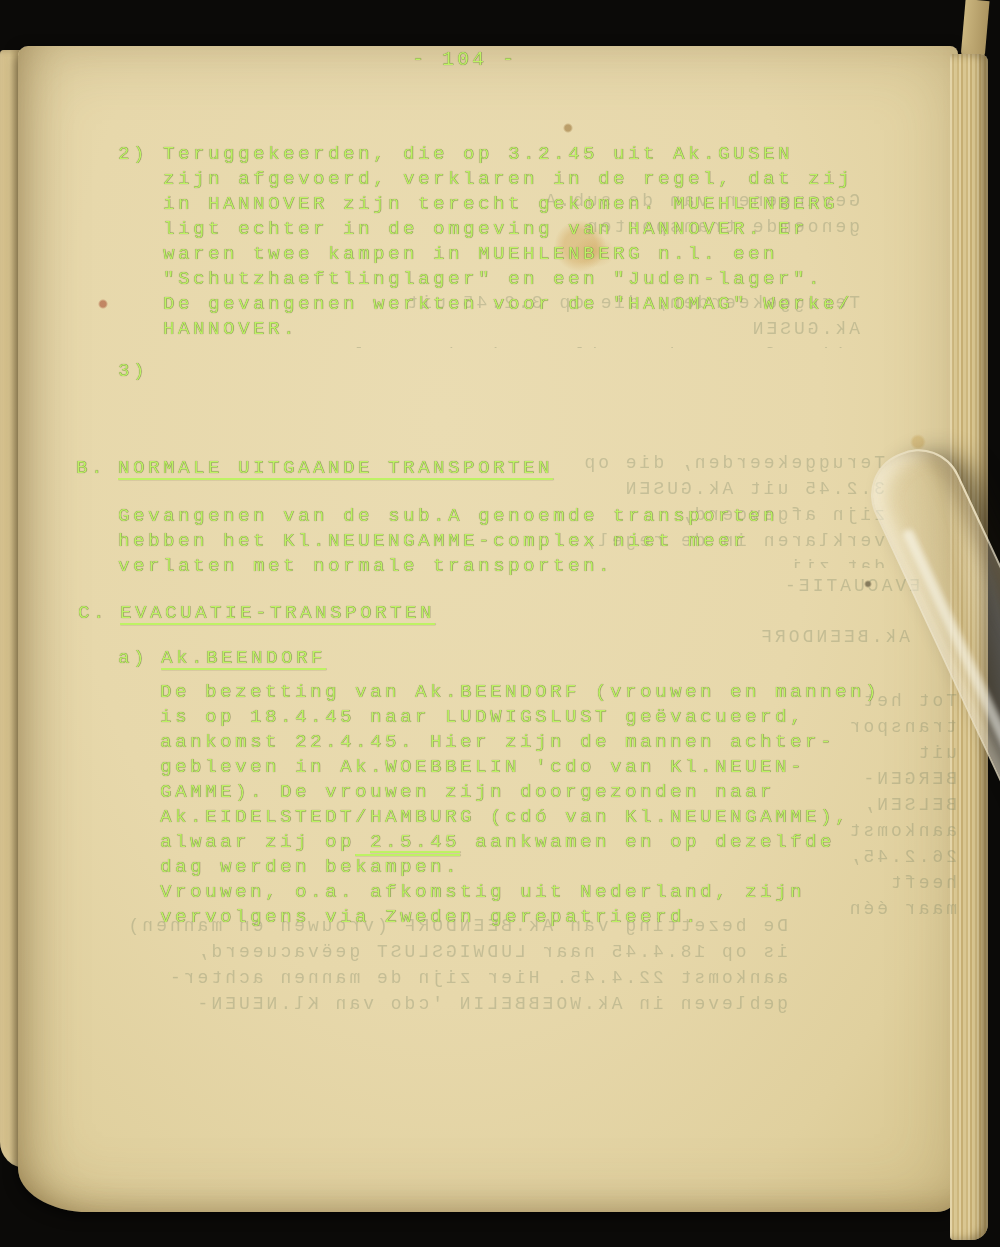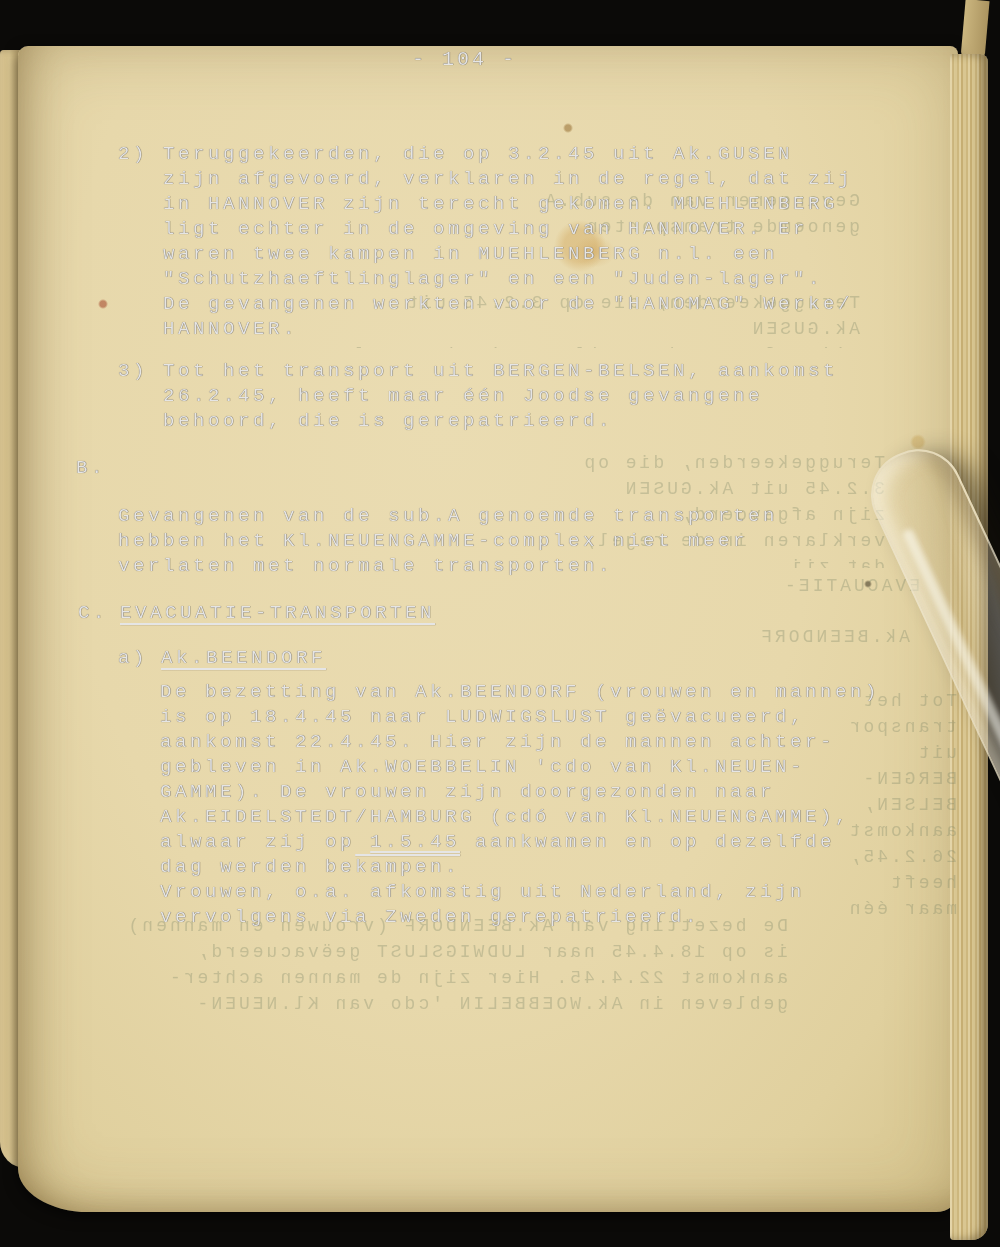--- a/index.html
+++ b/index.html
@@ -25,21 +25,21 @@
                inset 0 -18px 30px -18px rgba(110,85,40,.4), 0 4px 14px rgba(0,0,0,.6);}
   .fore-edge{position:absolute;left:950px;top:54px;width:38px;height:1186px;z-index:2;
     background:repeating-linear-gradient(90deg,#e0cf9f 0 2px,#c6ae73 2px 4px,#d9c691 4px 7px,#cdb77e 7px 9px);
     border-radius:2px 8px 16px 4px;
     box-shadow:inset -7px 0 9px rgba(80,62,30,.55), inset 2px 0 4px rgba(255,246,214,.35);}
   .corner-edge{position:absolute;left:963px;top:0;width:24px;height:60px;z-index:1;
     background:linear-gradient(90deg,#cbb67f,#ab9460);transform:rotate(5deg);border-radius:0 0 8px 8px;}
 
   
   .tw{position:absolute;z-index:3;white-space:pre-line;
-      font:19px/25px "Liberation Mono",monospace;letter-spacing:3.6px;color:#e5e5e5;
+      font:19px/25px "Liberation Mono",monospace;letter-spacing:3.6px;color:#bef264;
       text-shadow:0 0 .7px rgba(55,50,40,.9),.4px .3px 0 rgba(55,50,40,.3);}
   .pagenum{font-size:20px;letter-spacing:3px;}
   .heading{text-decoration:underline;text-decoration-thickness:2.2px;text-underline-offset:5px;}
   .u{text-decoration:underline;text-decoration-thickness:2.4px;text-underline-offset:4px;}
   .o{text-decoration:overline;text-decoration-thickness:2.2px;}
 
   
   .pos-pagenum{left:412px;top:47px;}
   .pos-m2{left:118px;top:142px;} .pos-p2{left:163px;top:142px;}
   .pos-m3{left:118px;top:359px;} .pos-p3{left:163px;top:359px;}
@@ -125,42 +125,40 @@
   <div class="tw pos-p2">Teruggekeerden, die op 3.2.45 uit Ak.GUSEN
 zijn afgevoerd, verklaren in de regel, dat zij
 in HANNOVER zijn terecht gekomen. MUEHLENBERG
 ligt echter in de omgeving van HANNOVER. Er
 waren twee kampen in MUEHLENBERG n.l. een
 "Schutzhaeftlinglager" en een "Juden-lager".
 De gevangenen werkten voor de "HANOMAG" Werke/
 HANNOVER.</div>
 
   <div class="tw pos-m3">3)</div>
-  <div class="tw pos-p3">Tot het transport uit BERGEN-BELSEN, aankomst
-26.2.45, heeft maar één Joodse gevangene
-behoord, die is gerepatrieerd.</div>
 
   <div class="tw pos-mb">B.</div>
+  <div class="tw heading pos-hb">NORMALE UITGAANDE TRANSPORTEN</div>
   <div class="tw pos-pb">Gevangenen van de sub.A genoemde transporten
 hebben het Kl.NEUENGAMME-complex niet meer
 verlaten met normale transporten.</div>
 
   <div class="tw pos-mc">C.</div>
   <div class="tw heading pos-hc">EVACUATIE-TRANSPORTEN</div>
 
   <div class="tw pos-ma">a)</div>
   <div class="tw heading pos-ha">Ak.BEENDORF</div>
 
   <div class="tw pos-pa"><span>De bezetting van Ak.BEENDORF (vrouwen en mannen)
 is op 18.4.45 naar LUDWIGSLUST geëvacueerd,
 aankomst 22.4.45. Hier zijn de mannen achter-
 gebleven in Ak.WOEBBELIN 'cdo van Kl.NEUEN-
 GAMME). De vrouwen zijn doorgezonden naar
 Ak.EIDELSTEDT/HAMBURG (cdó van Kl.NEUENGAMME),
-alwaar zij op </span><span class="u">1.5.45</span><span> aankwamen en op dezelfde
+alwaar zij op </span><span class="u">2.5.45</span><span> aankwamen en op dezelfde
 dag werden be</span><span class="o">kampen.</span><span>
 Vrouwen, o.a. afkomstig uit Nederland, zijn
 vervolgens via Zweden gerepatrieerd.</span></div>
 
   <div class="rod">
     <div class="rod-highlight"></div>
   </div>
 
 </div>
 

